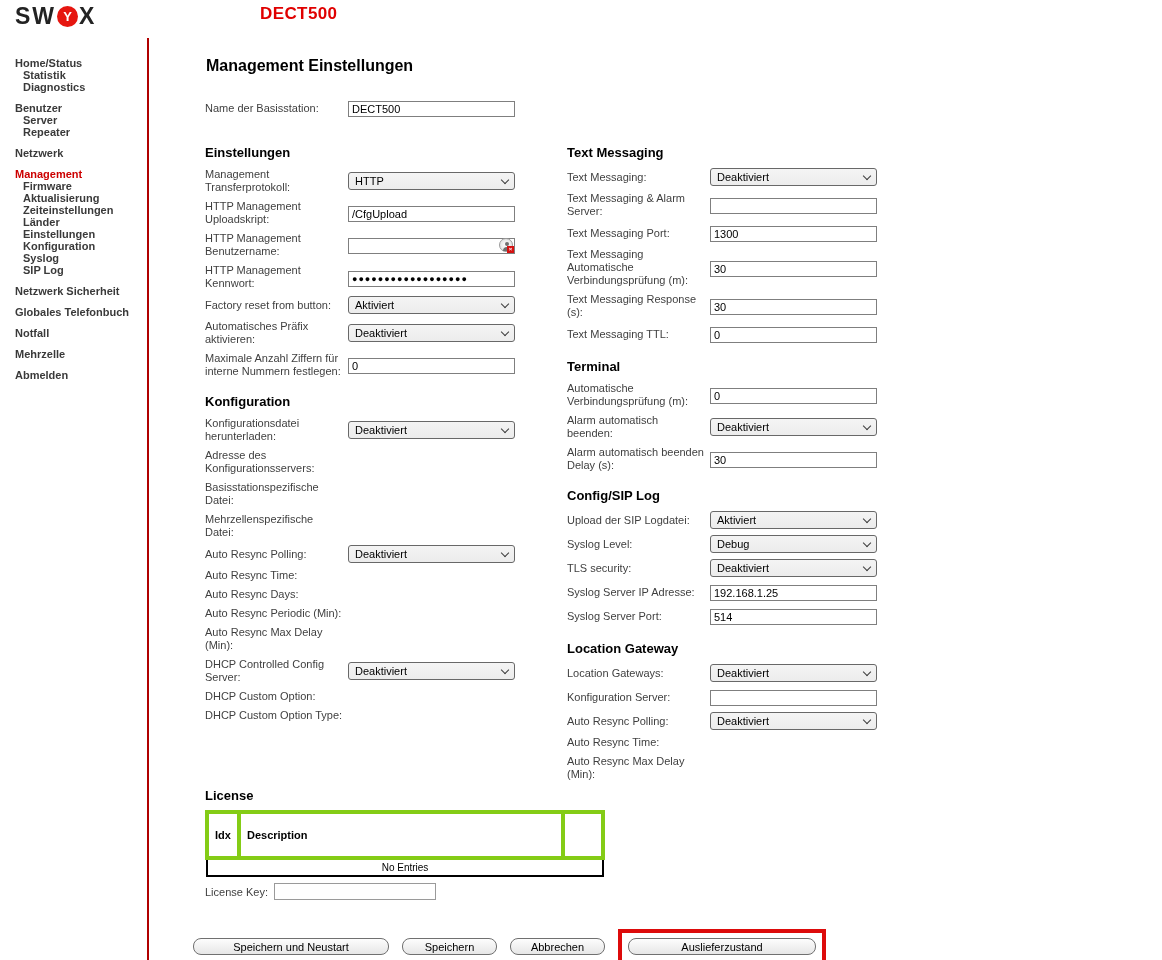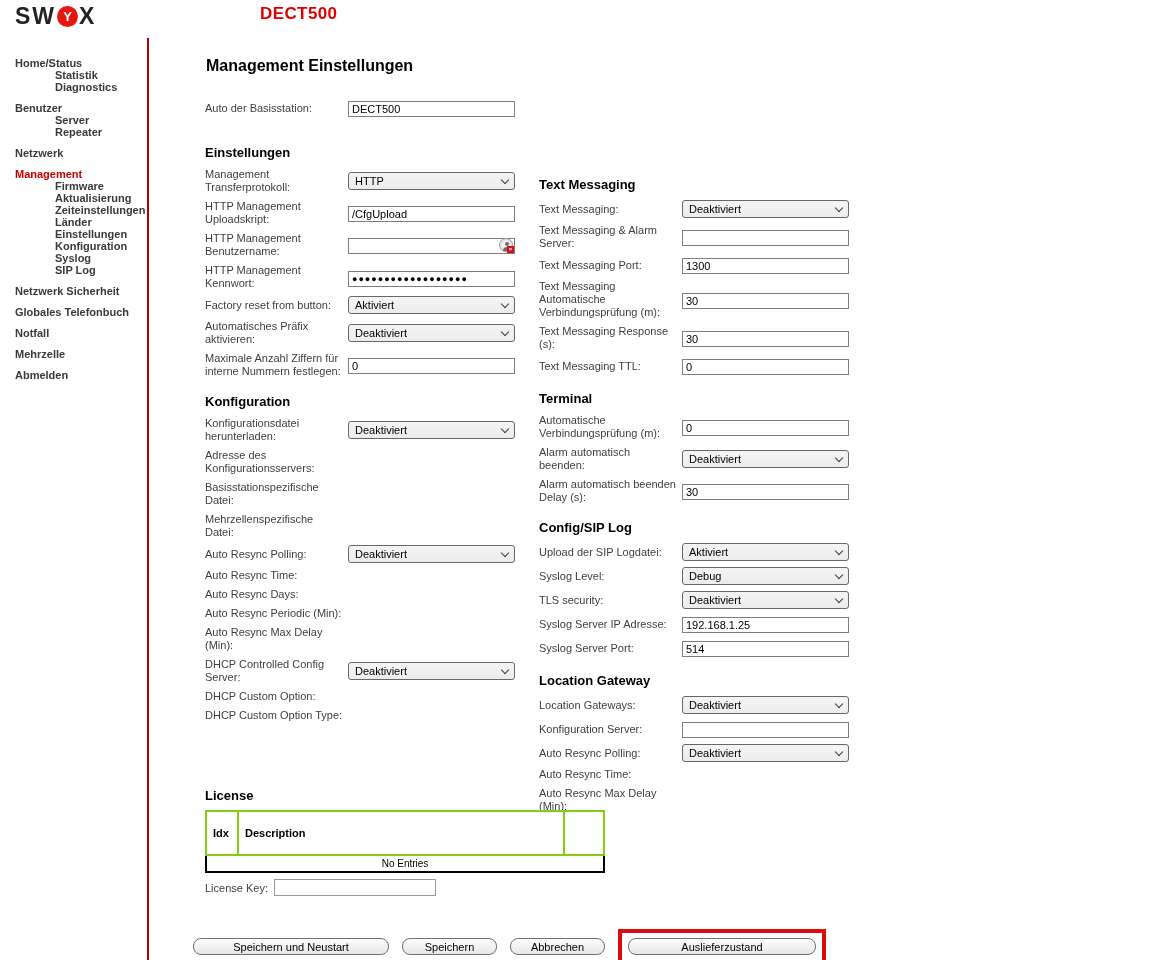--- a/index.html
+++ b/index.html
@@ -15,30 +15,30 @@
   .logo .ltr { font-size:23px; font-weight:800; color:#232323; letter-spacing:2px; text-transform:uppercase; line-height:22px; }
   .logo .circle { width:21px; height:21px; border-radius:50%; background:#e61610; color:#fff;
     display:flex; align-items:center; justify-content:center; font-size:13px; font-weight:800; margin:0 1px; text-transform:uppercase; }
   .device-title { position:absolute; left:260px; top:4px; font-size:17px; font-weight:800; color:#e00000; letter-spacing:0.4px; }
 
   .red-divider { position:absolute; left:147px; top:38px; width:2px; height:922px; background:#b00000; }
 
   
   .sidebar { position:absolute; left:0; top:57px; width:126px; }
   .nav-item { font-size:11px; font-weight:bold; color:#3a3a3a; line-height:12px; padding-left:15px; cursor:pointer; white-space:nowrap; }
-  .nav-item.sub { padding-left:55px; }
+  .nav-item.sub { padding-left:23px; }
   .nav-item.grp { margin-top:9px; }
   .nav-item.grp:first-child { margin-top:0; }
   .nav-item.active { color:#cc0000; }
 
   
   .page-title { position:absolute; left:206px; top:57px; font-size:16px; font-weight:bold; }
   .name-row-wrap { position:absolute; left:205px; top:99px; width:320px; }
   .col-left  { position:absolute; left:205px; top:145px; width:322px; }
-  .col-right { position:absolute; left:539px; top:145px; width:322px;margin-top:32px; }
+  .col-right { position:absolute; left:567px; top:145px; width:322px; }
 
   .section { margin-bottom:16px; }
   .section h2 { font-size:13px; font-weight:bold; margin:0 0 8px 0; color:#000; }
 
   .frow { display:flex; align-items:center; margin-bottom:6px; }
   .flabel { width:143px; flex-shrink:0; font-size:11px; line-height:13px; color:#3f3f3f; padding-right:4px; }
   .fctrl { position:relative; width:168px; }
   .ti { width:167px; height:16px; border:1px solid #7f7f7f; background:#fff; font-family:inherit; font-size:11px; padding:0 3px; }
   .ti.pw { font-size:9px; letter-spacing:1px; }
   .sel { width:167px; height:18px; border:1px solid #686868; border-radius:3px; background:linear-gradient(#f4f4f4,#ececec);
@@ -50,21 +50,21 @@
     border-radius:50%; background:radial-gradient(#ffffff,#d9d9d9); border:1px solid #9a9a9a; }
   .cred-ic .head { position:absolute; left:4.5px; top:2.5px; width:4px; height:4px; border-radius:50%; background:#6f6f6f; }
   .cred-ic .bod { position:absolute; left:2.5px; top:7.5px; width:8px; height:4.5px; border-radius:4px 4px 0 0; background:#6f6f6f; }
   .cred-ic .badge { position:absolute; right:-2px; bottom:-2px; width:7px; height:7px; background:#d61111;
     color:#fff; font-size:6px; line-height:7px; text-align:center; font-weight:bold; }
 
   
   .license { position:absolute; left:205px; top:788px; width:410px; }
   .license h2 { font-size:13px; font-weight:bold; margin:0 0 7px 0; }
   .lic-table { width:400px; border-collapse:collapse; border:2px solid #000; }
-  .lic-table th { border:2px solid #84cc16; font-size:11px; text-align:left; padding:15px 6px; height:15px; }
+  .lic-table th { border:4px solid #84cc16; font-size:11px; text-align:left; padding:15px 6px; height:15px; }
   .lic-table td { border:1px solid #000; font-size:10px; text-align:center; padding:2px; height:13px; }
   .th-idx { width:32px; }
   .th-desc { width:328px; }
   .th-empty { width:40px; }
   .lic-key-row { margin-top:6px; display:flex; align-items:center; }
   .lic-key-row .lbl { font-size:11px; color:#3f3f3f; margin-right:6px; }
   .lic-key-row input { width:162px; height:17px; border:1px solid #9a9a9a; font-family:inherit; font-size:11px; padding:0 3px; }
 
   
   .buttons { position:absolute; left:193px; top:929px; display:flex; align-items:center; }
@@ -111,21 +111,21 @@
       <div class="nav-item grp" data-name="sidebar-item-globales-telefonbuch">Globales Telefonbuch</div>
       <div class="nav-item grp" data-name="sidebar-item-notfall">Notfall</div>
       <div class="nav-item grp" data-name="sidebar-item-mehrzelle">Mehrzelle</div>
       <div class="nav-item grp" data-name="sidebar-item-abmelden">Abmelden</div>
     </div>
 
   <div class="page-title" data-name="page-title">Management Einstellungen</div>
 
   <div class="name-row-wrap" data-name="base-station-name-row">
       <div class="frow" data-name="base-station-name-row">
-        <div class="flabel" data-name="base-station-name-label">Auto der Basisstation:</div>
+        <div class="flabel" data-name="base-station-name-label">Name der Basisstation:</div>
         <div class="fctrl" data-name="base-station-name-control"><input type="text" class="ti" data-name="base-station-name-input" value="DECT500" style=""></div>
       </div>
     </div>
 
   <div class="col-left" data-name="settings-column-left">
       <div class="section" data-name="einstellungen-section">
         <h2 data-name="einstellungen-heading">Einstellungen</h2>
         <div class="frow" data-name="management-transferprotokoll-row">
           <div class="flabel" data-name="management-transferprotokoll-label">Management Transferprotokoll:</div>
           <div class="fctrl" data-name="management-transferprotokoll-control">

